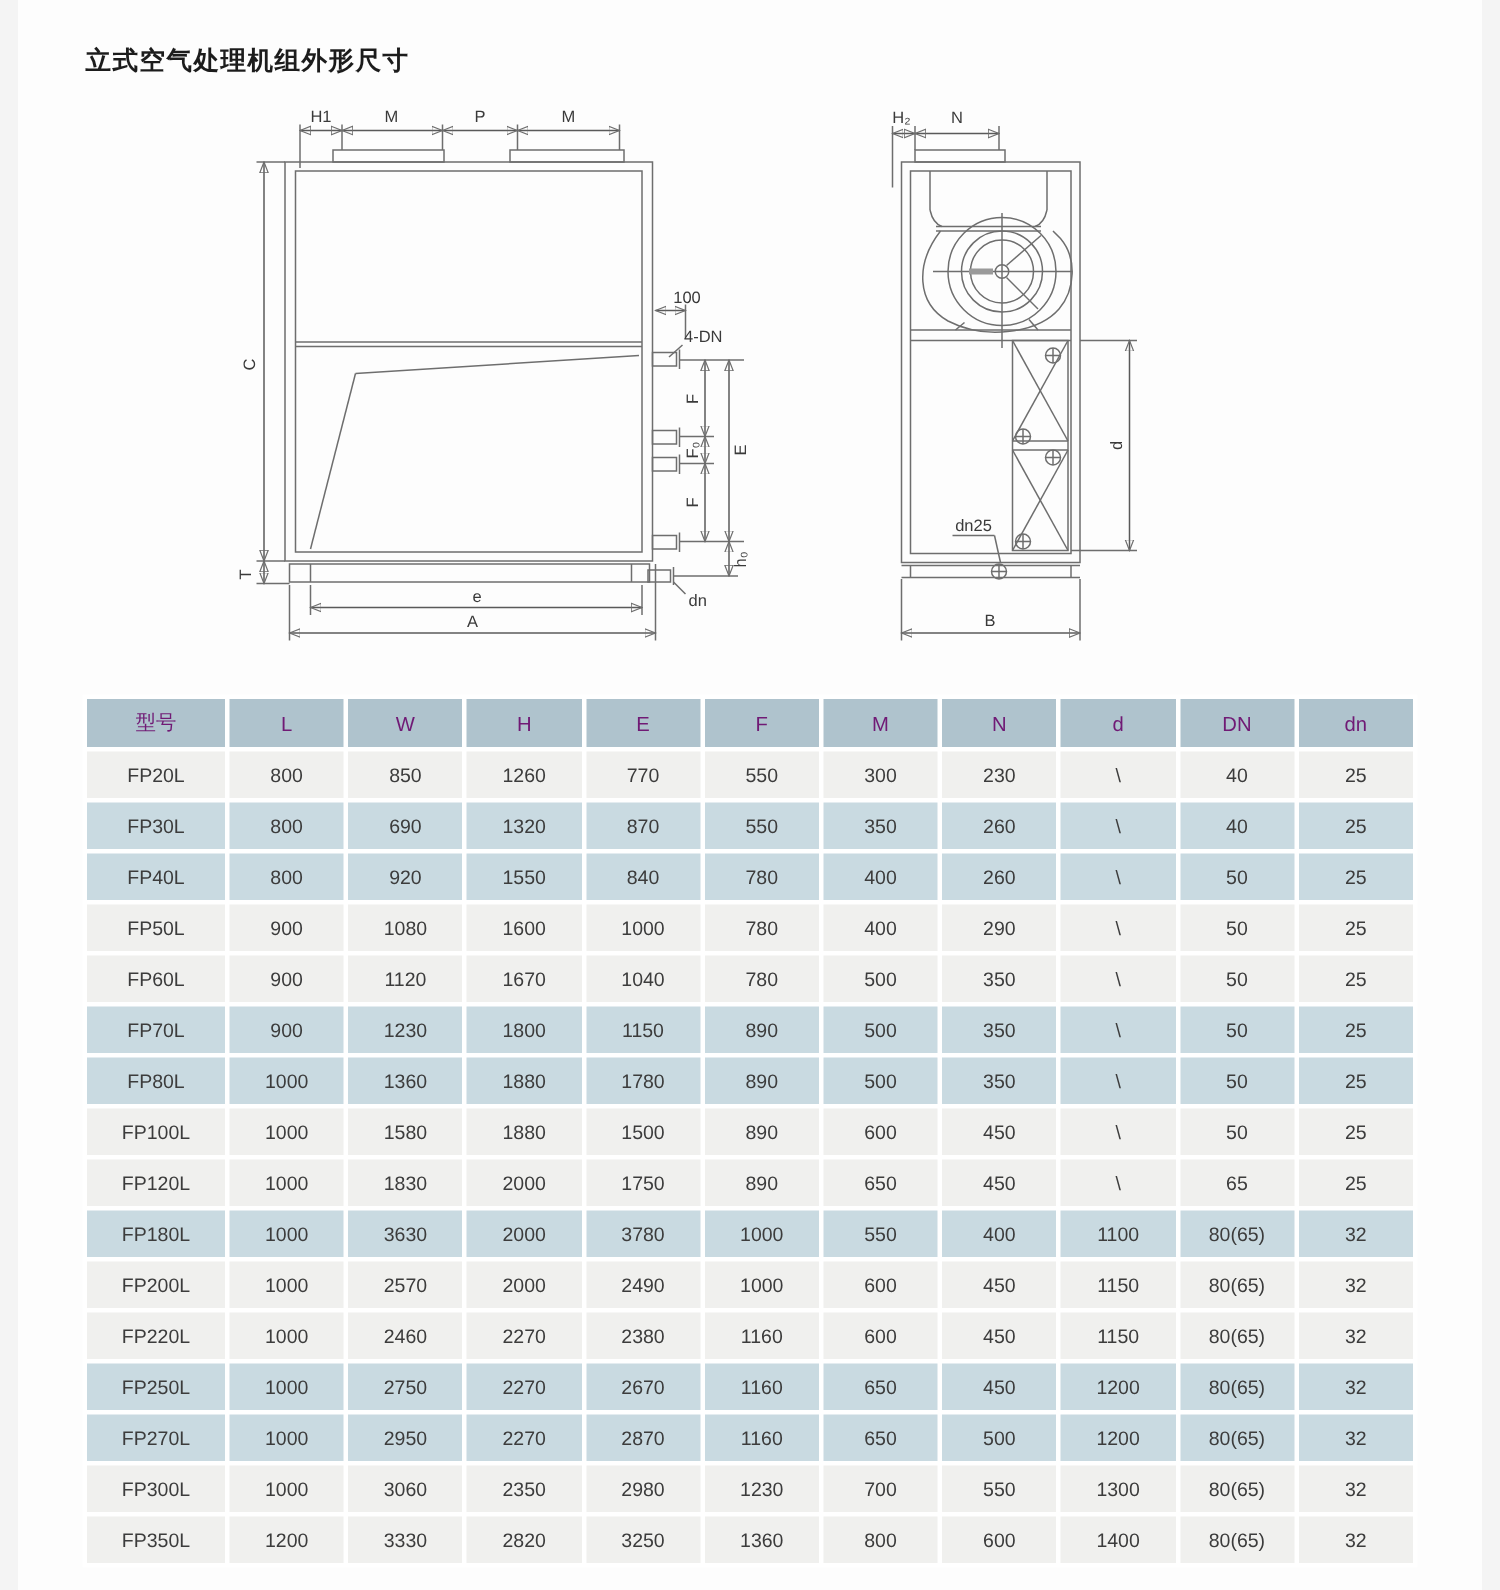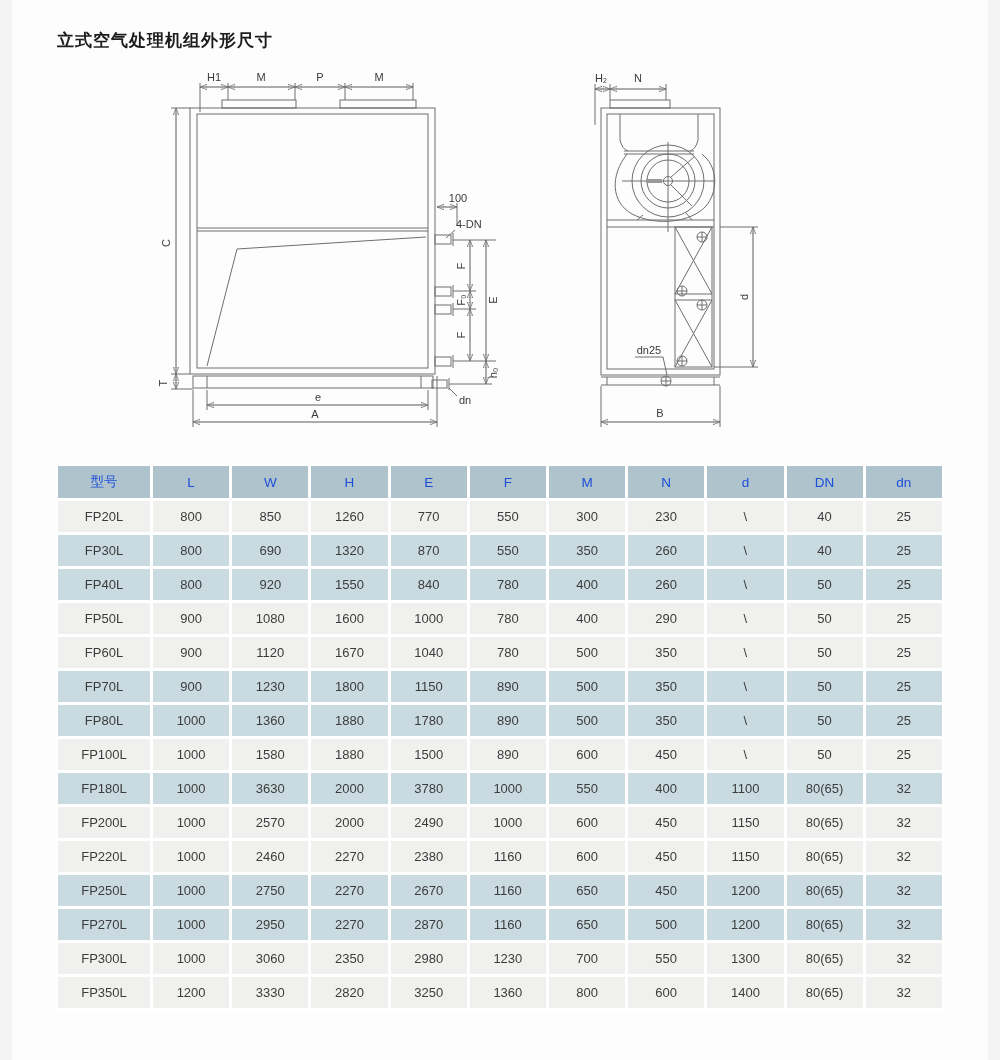--- a/index.html
+++ b/index.html
@@ -12,21 +12,21 @@
   .dwg{position:absolute;}
   .dwg line,.dwg rect,.dwg path,.dwg circle,.dwg polyline{stroke:#6e6e6e;fill:none;stroke-width:1;}
   .dwg .dim{stroke:#5a5a5a;marker-start:url(#arrF);marker-end:url(#arrF);}
   .dwg2 .dim{marker-start:url(#arrS);marker-end:url(#arrS);}
   .dwg text{fill:#3a3a3a;stroke:none;font:11px "Liberation Sans","DejaVu Sans",sans-serif;}
   .dwg .thick{stroke:#9a9a9a;stroke-width:4;}
   
   .tbl-wrap{position:absolute;left:55px;top:463px;width:890px;}
   table{border-collapse:separate;border-spacing:3px;background:#ffffff;table-layout:fixed;width:890px;}
   col.model{width:92px;}
-  th{background:#afc3cd;height:30px;font-weight:normal;font-size:13.5px;color:#1d4ed8;text-align:center;}
+  th{background:#afc3cd;height:30px;font-weight:normal;font-size:13.5px;color:#701a75;text-align:center;}
   td{height:29px;text-align:center;font-size:13px;color:#3c3c3c;}
   tr.dark td{background:#c9dae1;}
   tr.light td{background:#f0f0ee;}
 </style>
 </head>
 <body>
 
 <div class="page">
   <div class="edge left"></div>
   <div class="edge right"></div>
@@ -347,20 +347,33 @@
             <td>1580</td>
             <td>1880</td>
             <td>1500</td>
             <td>890</td>
             <td>600</td>
             <td>450</td>
             <td>\</td>
             <td>50</td>
             <td>25</td>
           </tr>
+          <tr class="light">
+            <td>FP120L</td>
+            <td>1000</td>
+            <td>1830</td>
+            <td>2000</td>
+            <td>1750</td>
+            <td>890</td>
+            <td>650</td>
+            <td>450</td>
+            <td>\</td>
+            <td>65</td>
+            <td>25</td>
+          </tr>
           <tr class="dark">
             <td>FP180L</td>
             <td>1000</td>
             <td>3630</td>
             <td>2000</td>
             <td>3780</td>
             <td>1000</td>
             <td>550</td>
             <td>400</td>
             <td>1100</td>

